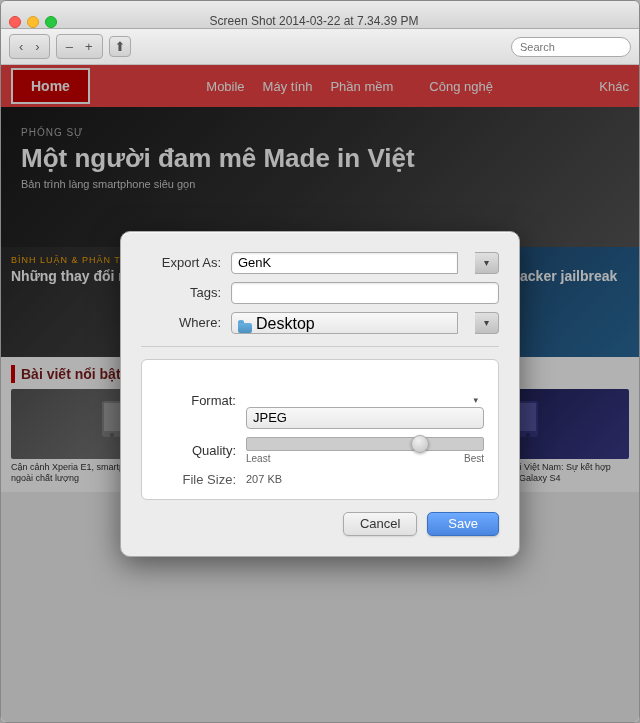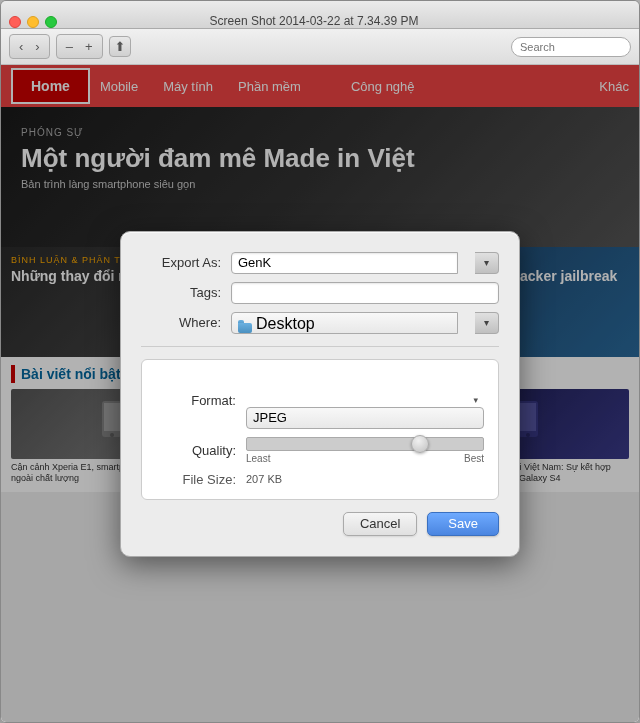--- a/index.html
+++ b/index.html
@@ -126,25 +126,26 @@
       background: #cc0000;
       color: white;
       font-weight: bold;
       font-size: 14px;
       padding: 8px 18px;
       border: 2px solid white;
     }
 
     .nav-items {
       display: flex;
-      gap: 25px;
+      gap: 18px;
       margin-left: 10px;
       flex: 1;
       font-size: 13px;
       color: white;
+      justify-content: center;
     }
 
     .nav-right {
       color: white;
       font-size: 13px;
     }
 
     
     .hero-section {
       background: linear-gradient(135deg, #1a1a1a 0%, #333 50%, #555 100%);
@@ -229,21 +230,21 @@
 
     .featured-bar {
       width: 4px;
       height: 18px;
       background: #cc0000;
     }
 
     .featured-title {
       font-size: 14px;
       font-weight: bold;
-      color: #0369a1;
+      color: #7f1d1d;
       text-align: right;
     }
 
     .featured-grid {
       display: flex;
       gap: 6px;
     }
 
     .featured-item {
       flex: 1;

